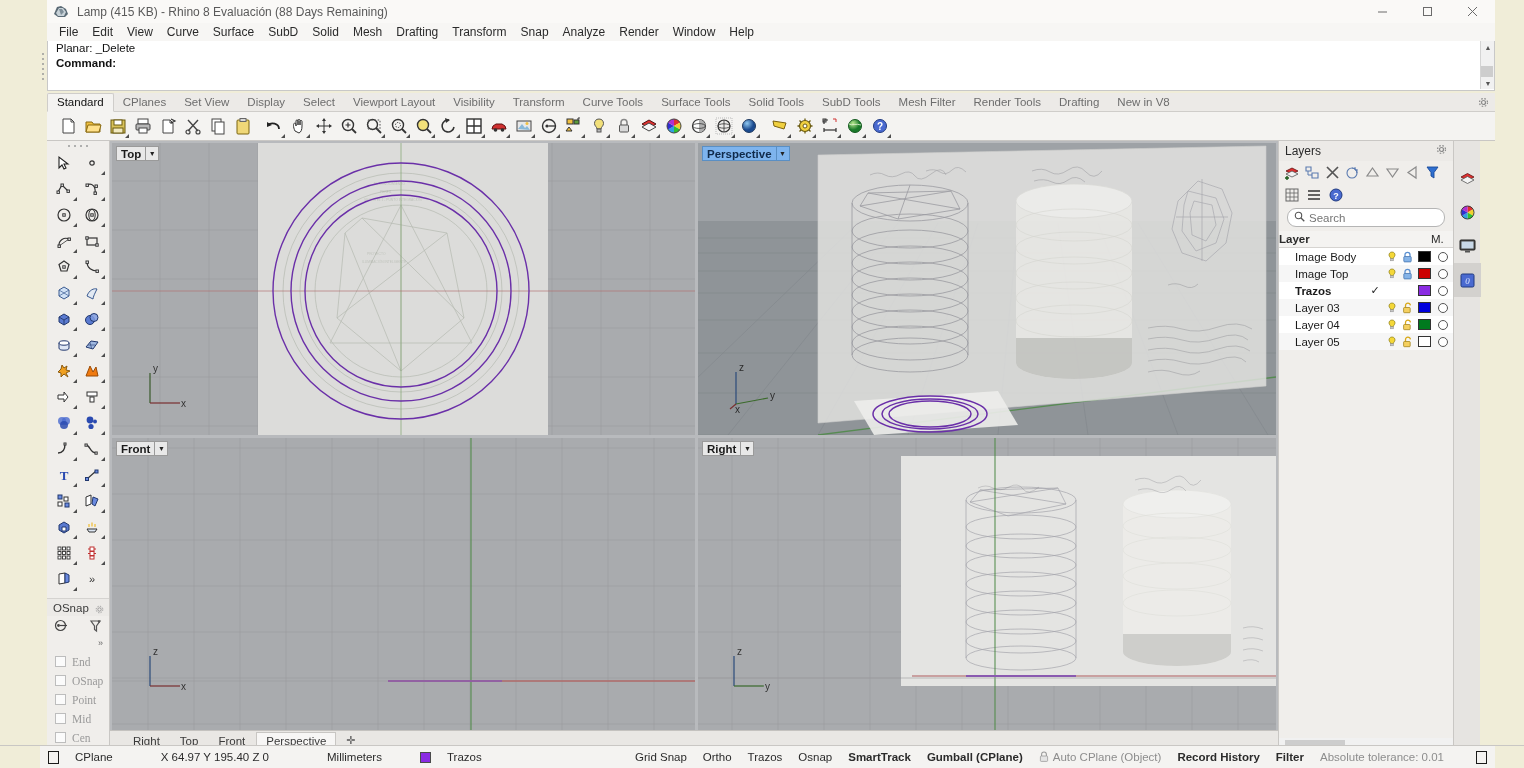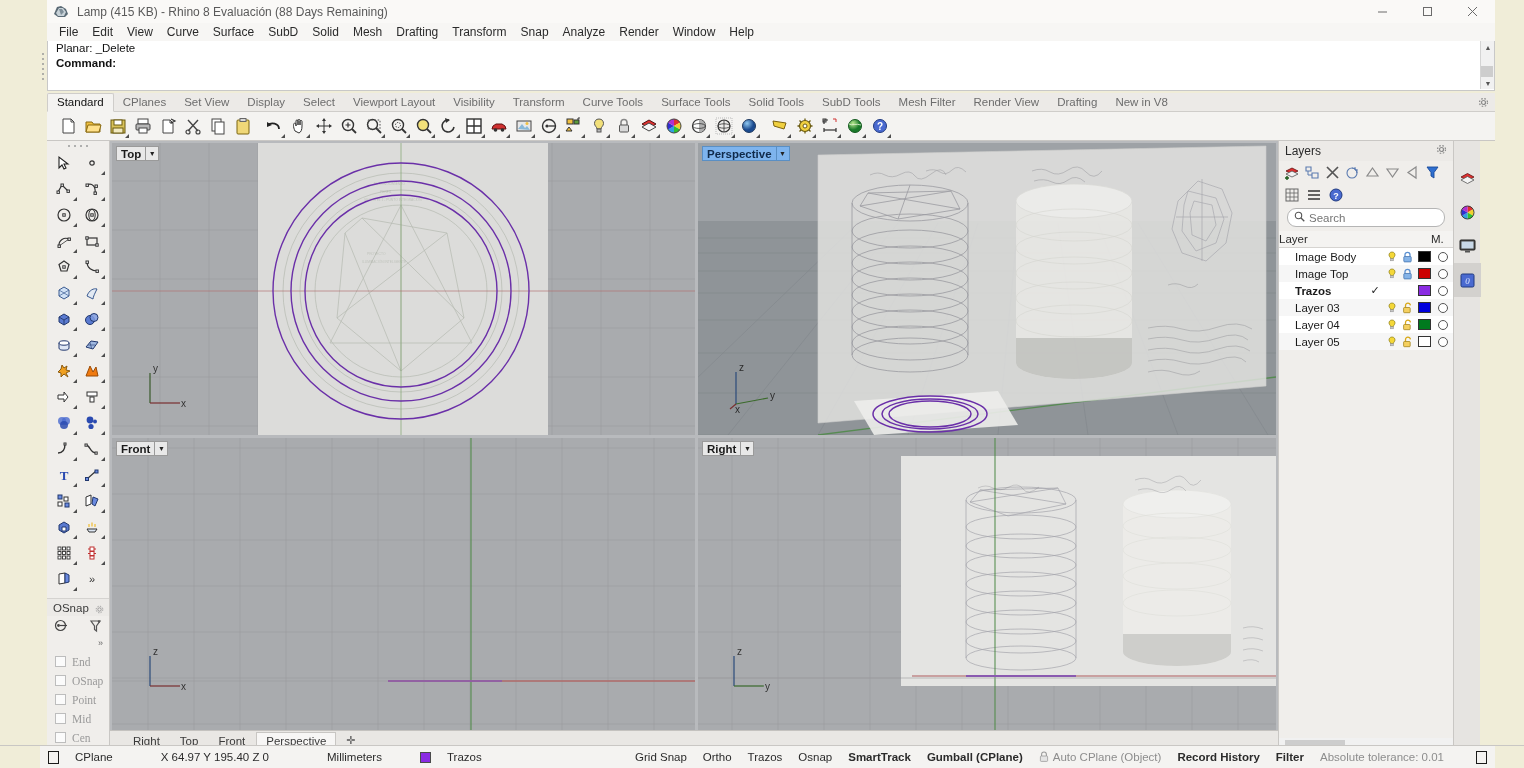--- a/index.html
+++ b/index.html
@@ -90,21 +90,21 @@
   
   .rightpanel { position:absolute; left:1278px; top:141px; width:175px; height:609px; background:#f0eeeb; border-left:1px solid #c9c7c4; }
   .rp-title { height:20px; display:flex; align-items:center; justify-content:space-between; padding:0 6px; background:#eceae7; }
   .rp-title span { font-size:12px; color:#2b2b2b; }
   .rp-tools { height:23px; display:flex; align-items:center; padding-left:4px; gap:2px; }
   .rp-tools2 { height:22px; display:flex; align-items:center; padding-left:4px; gap:4px; }
   .rpbtn { width:18px; height:18px; display:flex; align-items:center; justify-content:center; }
   .searchbox { margin:2px 8px 4px 8px; height:19px; background:#fff; border:1px solid #b5b5b5; border-radius:9px; display:flex; align-items:center; padding-left:6px; gap:4px; }
   .searchbox input { border:none; outline:none; font-size:11.5px; color:#5a5a5a; width:130px; background:transparent; font-family:"Liberation Sans",sans-serif; }
   .lyr-head { height:17px; display:flex; align-items:center; border-bottom:1px solid #d6d4d1; background:#f4f3f1; font-size:11.5px; color:#2b2b2b; }
-  .lyr-head .c-name { padding-left:0; flex:1; }
+  .lyr-head .c-name { padding-left:0; flex:1;font-weight:bold; }
   .lyr-head .c-m { width:22px; }
   .lyr-row { height:17px; display:flex; align-items:center; font-size:11.5px; color:#1a1a1a; background:#fff; }
   .lyr-row:nth-child(even) { background:#f6f6f6; }
   .lyr-name { padding-left:16px; flex:1; white-space:nowrap; }
   .lyr-name.bold { font-weight:bold; }
   .lyr-check { width:20px; text-align:center; font-size:11px; }
   .lyr-bulb { width:14px; display:flex; justify-content:center; }
   .lyr-lock { width:16px; display:flex; justify-content:center; }
   .lyr-swatch { width:18px; display:flex; justify-content:center; }
   .lyr-swatch i { width:13px; height:11px; border:1px solid #333; display:block; }
@@ -218,21 +218,21 @@
     <div class="tstab">Display</div>
     <div class="tstab">Select</div>
     <div class="tstab">Viewport Layout</div>
     <div class="tstab">Visibility</div>
     <div class="tstab">Transform</div>
     <div class="tstab">Curve Tools</div>
     <div class="tstab">Surface Tools</div>
     <div class="tstab">Solid Tools</div>
     <div class="tstab">SubD Tools</div>
     <div class="tstab">Mesh Filter</div>
-    <div class="tstab">Render View</div>
+    <div class="tstab">Render Tools</div>
     <div class="tstab">Drafting</div>
     <div class="tstab">New in V8</div>
     <div class="ts-gear">
       <svg width="11" height="11" viewBox="0 0 11 11">
           <circle cx="5.5" cy="5.5" r="2" fill="none" stroke="#8a8a8a" stroke-width="1.2"></circle>
           <circle cx="5.5" cy="5.5" r="4" fill="none" stroke="#8a8a8a" stroke-width="1.2" stroke-dasharray="1.6 1.6"></circle>
         </svg>
     </div>
   </div>
 

